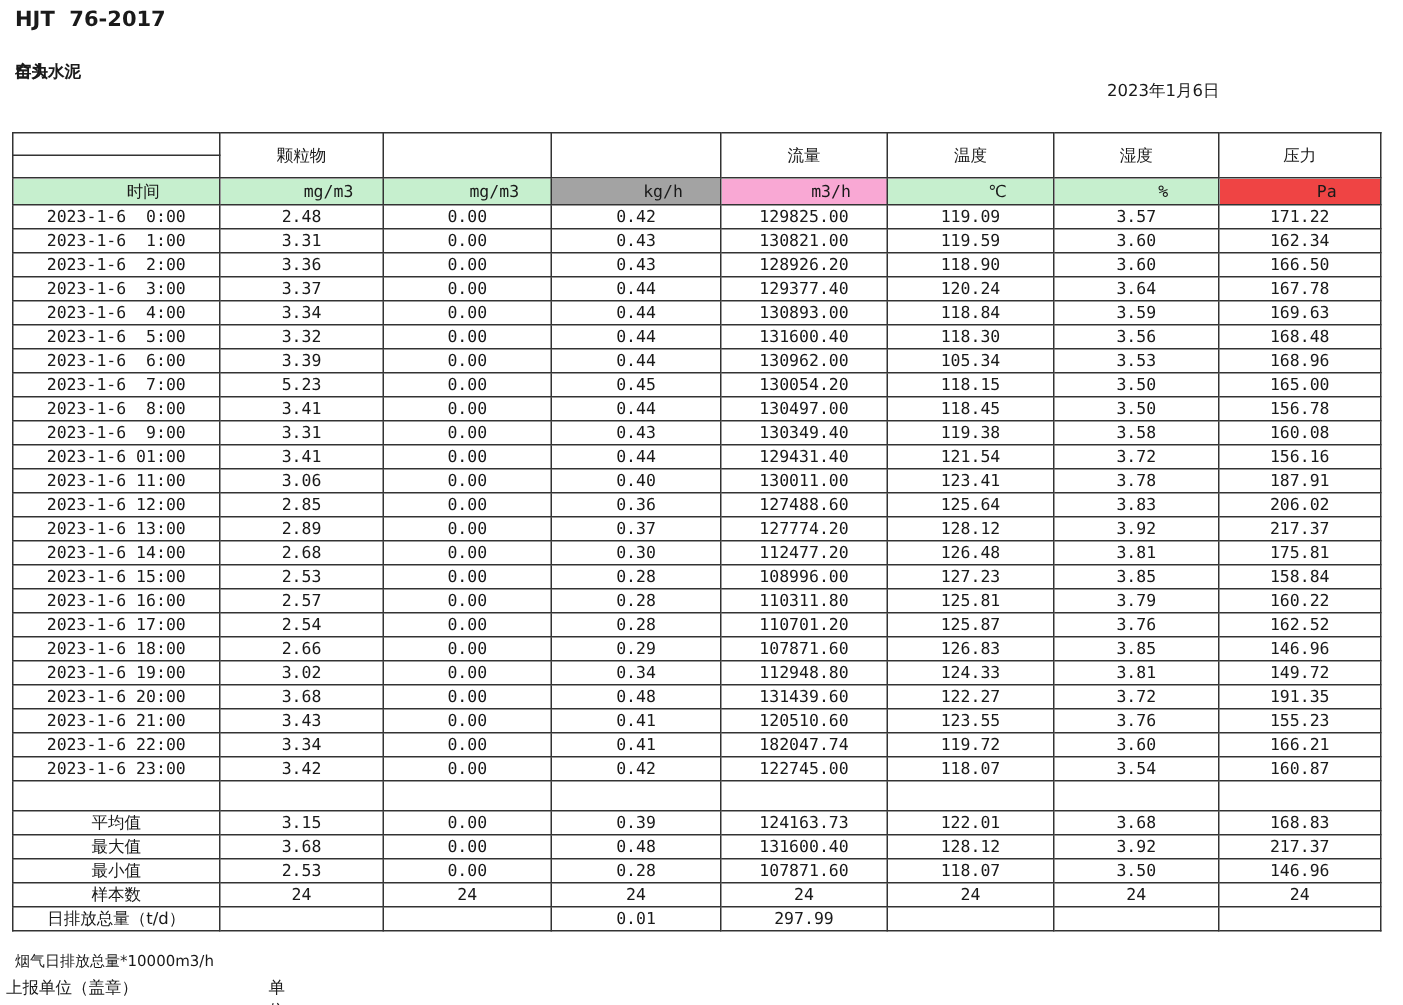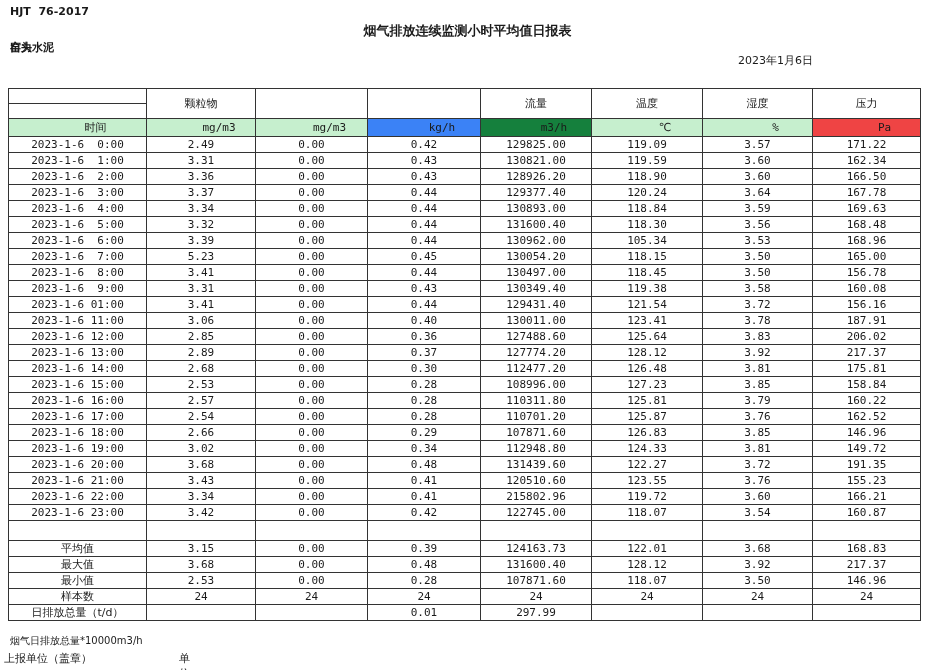--- a/index.html
+++ b/index.html
@@ -13,21 +13,21 @@
     position: relative;
     width: 935px;
     height: 670px;
     overflow: hidden;
     background: #ffffff;
   }
   .hjt {
     position: absolute;
     left: 10px;
     top: 5px;
-    font-size: 11px;
+    font-size: 14px;
     font-weight: bold;
     white-space: pre;
   }
   .title {
     position: absolute;
     left: 0;
     right: 0;
     top: 22px;
     text-align: center;
     font-size: 13px;
@@ -98,21 +98,20 @@
     left: 175px;
     top: 0;
   }
 </style>
 </head>
 <body>
 
 <div class="page">
 
   <div class="hjt">HJT  76-2017</div>
-  <div class="title">烟气排放连续监测小时平均值日报表</div>
   <div class="company">自力水泥</div>
   <div class="station">窑头</div>
   <div class="date">2023年1月6日</div>
 
   <table class="report">
     <colgroup>
       <col style="width:138px">
         <col style="width:109px">
         <col style="width:112px">
         <col style="width:113px">
@@ -132,31 +131,31 @@
         <td class="cjk" rowspan="2">湿度</td>
         <td class="cjk" rowspan="2">压力</td>
       </tr>
       <tr class="group-row">
         <td class="cjk"></td>
       </tr>
       <tr class="unit-row">
         <td class="cjk" style="background: rgb(198, 239, 206);">时间</td>
         <td style="background: rgb(198, 239, 206);">mg/m3</td>
         <td style="background: rgb(198, 239, 206);">mg/m3</td>
-        <td style="background: #3b82f6;">kg/h</td>
-        <td style="background: #15803d; margin-top: 10px;">m3/h</td>
+        <td style="background: #a3a3a3;">kg/h</td>
+        <td style="background: #f9a8d4; margin-top: 10px;">m3/h</td>
         <td class="cjk" style="background: rgb(198, 239, 206);">℃</td>
         <td style="background: rgb(198, 239, 206);">%</td>
         <td style="background: #ef4444;">Pa</td>
       </tr>
     </thead>
     <tbody>
         <tr class="data-row">
           <td>2023-1-6  0:00</td>
-          <td>2.49</td>
+          <td>2.48</td>
           <td>0.00</td>
           <td>0.42</td>
           <td>129825.00</td>
           <td>119.09</td>
           <td>3.57</td>
           <td>171.22</td>
         </tr>
         <tr class="data-row">
           <td>2023-1-6  1:00</td>
           <td>3.31</td>
@@ -365,21 +364,21 @@
           <td>120510.60</td>
           <td>123.55</td>
           <td>3.76</td>
           <td>155.23</td>
         </tr>
         <tr class="data-row">
           <td>2023-1-6 22:00</td>
           <td>3.34</td>
           <td>0.00</td>
           <td>0.41</td>
-          <td>215802.96</td>
+          <td>182047.74</td>
           <td>119.72</td>
           <td>3.60</td>
           <td>166.21</td>
         </tr>
         <tr class="data-row">
           <td>2023-1-6 23:00</td>
           <td>3.42</td>
           <td>0.00</td>
           <td>0.42</td>
           <td>122745.00</td>

